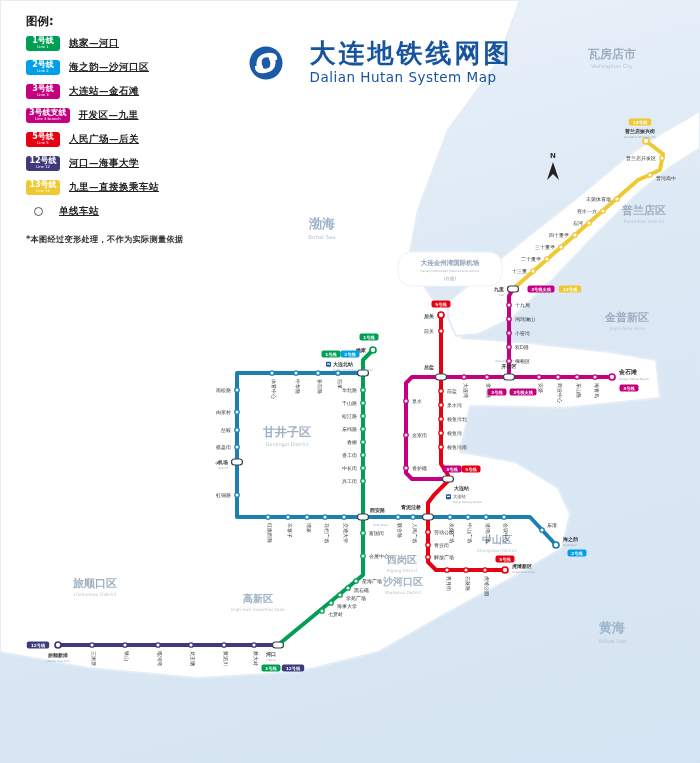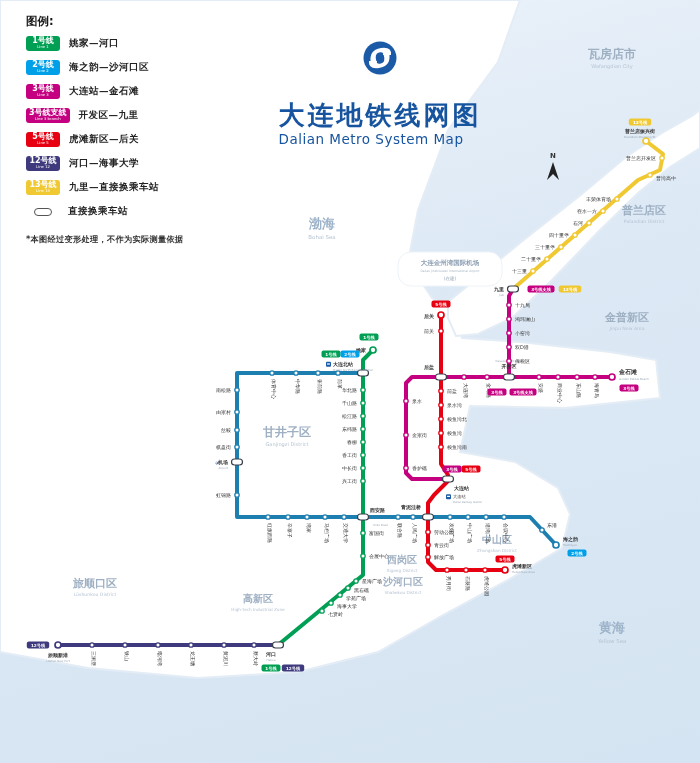--- a/index.html
+++ b/index.html
@@ -4,31 +4,31 @@
 <style>
   html,body{margin:0;padding:0;}
   body{
     width:700px;height:763px;position:relative;overflow:hidden;
     background:linear-gradient(165deg,#eef4fb 0%,#dde9f5 40%,#d5e4f2 100%);
     font-family:"DejaVu Sans","Liberation Sans",sans-serif;
   }
   #map{position:absolute;left:0;top:0;z-index:1;}
   .overlay{position:absolute;z-index:3;}
   
-  #titlebox{left:205px;top:40px;width:350px;display:flex;align-items:center;justify-content:center;gap:26px;flex-direction:column;}
+  #titlebox{left:205px;top:40px;width:350px;display:flex;align-items:center;justify-content:center;gap:26px;}
   #title-zh{font-size:26px;font-weight:bold;letter-spacing:3px;color:#17549f;line-height:1.05;}
   #title-en{font-size:13.5px;color:#17549f;letter-spacing:.5px;margin-top:2px;}
   
   #legend{left:26px;top:14px;width:200px;}
   #legend-heading{font-size:11.5px;font-weight:bold;color:#1a1a1a;margin-bottom:6px;}
   .lg-row{display:flex;align-items:center;margin-bottom:7px;height:17px;}
   .lg-badge{min-width:28px;text-align:center;color:#fff;border-radius:3px;padding:1px 3px 2px;line-height:1;}
   .lg-badge .b-zh{font-size:8px;font-weight:bold;display:block;}
   .lg-badge .b-en{font-size:4px;display:block;transform:scale(.95);}
-  .lg-route{font-size:9.5px;font-weight:bold;color:#222;margin-left:9px;letter-spacing:.5px;}
+  .lg-route{font-size:9.5px;font-weight:bold;color:#222;margin-left:9px;letter-spacing:.5px;text-decoration:underline;}
   .lg-type{display:flex;align-items:center;margin:9px 0 0 8px;}
   .sym-circle{width:7px;height:7px;border:1.6px solid #555;border-radius:50%;background:#fff;}
   .sym-pill{width:16px;height:6px;border:1.6px solid #555;border-radius:4px;background:#fff;}
   .lg-type .lg-route{margin-left:16px;}
   #legend-note{font-size:8.2px;font-weight:bold;color:#333;margin-top:16px;letter-spacing:.3px;}
 </style>
 </head>
 <body>
 
 <svg id="map" width="700" height="763" viewBox="0 0 700 763">
@@ -310,21 +310,21 @@
   </svg>
 
 <div class="overlay" id="titlebox">
   <svg width="36" height="36" viewBox="-18 -18 36 36">
     <circle r="16.5" fill="#1b5aa6"></circle>
     <path d="M -9 6 Q -12 -8 1 -10 Q 12 -11.5 11 -3 L 3 -3 Q 4 -6.5 -1 -5.5 Q -6 -4.5 -3.5 4 Z" fill="#ffffff"></path>
     <path d="M 9 -6 Q 12 8 -1 10 Q -12 11.5 -11 3 L -3 3 Q -4 6.5 1 5.5 Q 6 4.5 3.5 -4 Z" fill="#ffffff"></path>
   </svg>
   <div>
     <div id="title-zh">大连地铁线网图</div>
-    <div id="title-en">Dalian Metro System Map</div>
+    <div id="title-en">Dalian Hutan System Map</div>
   </div>
 </div>
 
 <div class="overlay" id="legend">
   <div id="legend-heading">图例:</div>
   <div id="legend-rows">
       <div class="lg-row">
         <span class="lg-badge" style="background: rgb(0, 159, 84);">
           <span class="b-zh">1号线</span>
           <span class="b-en">Line 1</span>
@@ -350,37 +350,37 @@
           <span class="b-zh">3号线支线</span>
           <span class="b-en">Line 3 branch</span>
         </span>
         <span class="lg-route">开发区—九里</span>
       </div>
       <div class="lg-row">
         <span class="lg-badge" style="background: rgb(230, 0, 18);">
           <span class="b-zh">5号线</span>
           <span class="b-en">Line 5</span>
         </span>
-        <span class="lg-route">虎滩新区—后关</span>
+        <span class="lg-route">人民广场—后关</span>
       </div>
       <div class="lg-row">
         <span class="lg-badge" style="background: rgb(63, 58, 125);">
           <span class="b-zh">12号线</span>
           <span class="b-en">Line 12</span>
         </span>
         <span class="lg-route">河口—海事大学</span>
       </div>
       <div class="lg-row">
         <span class="lg-badge" style="background: rgb(240, 200, 50);">
           <span class="b-zh">13号线</span>
           <span class="b-en">Line 13</span>
         </span>
         <span class="lg-route">九里—直接换乘车站</span>
       </div>
     </div>
   <div id="legend-types">
       <div class="lg-type">
-        <span class="sym-pill"></span>
-        <span class="lg-route">直接换乘车站</span>
+        <span class="sym-circle"></span>
+        <span class="lg-route">单线车站</span>
       </div>
     </div>
   <div id="legend-note">*本图经过变形处理，不作为实际测量依据</div>
 </div>
 
 </body></html>

